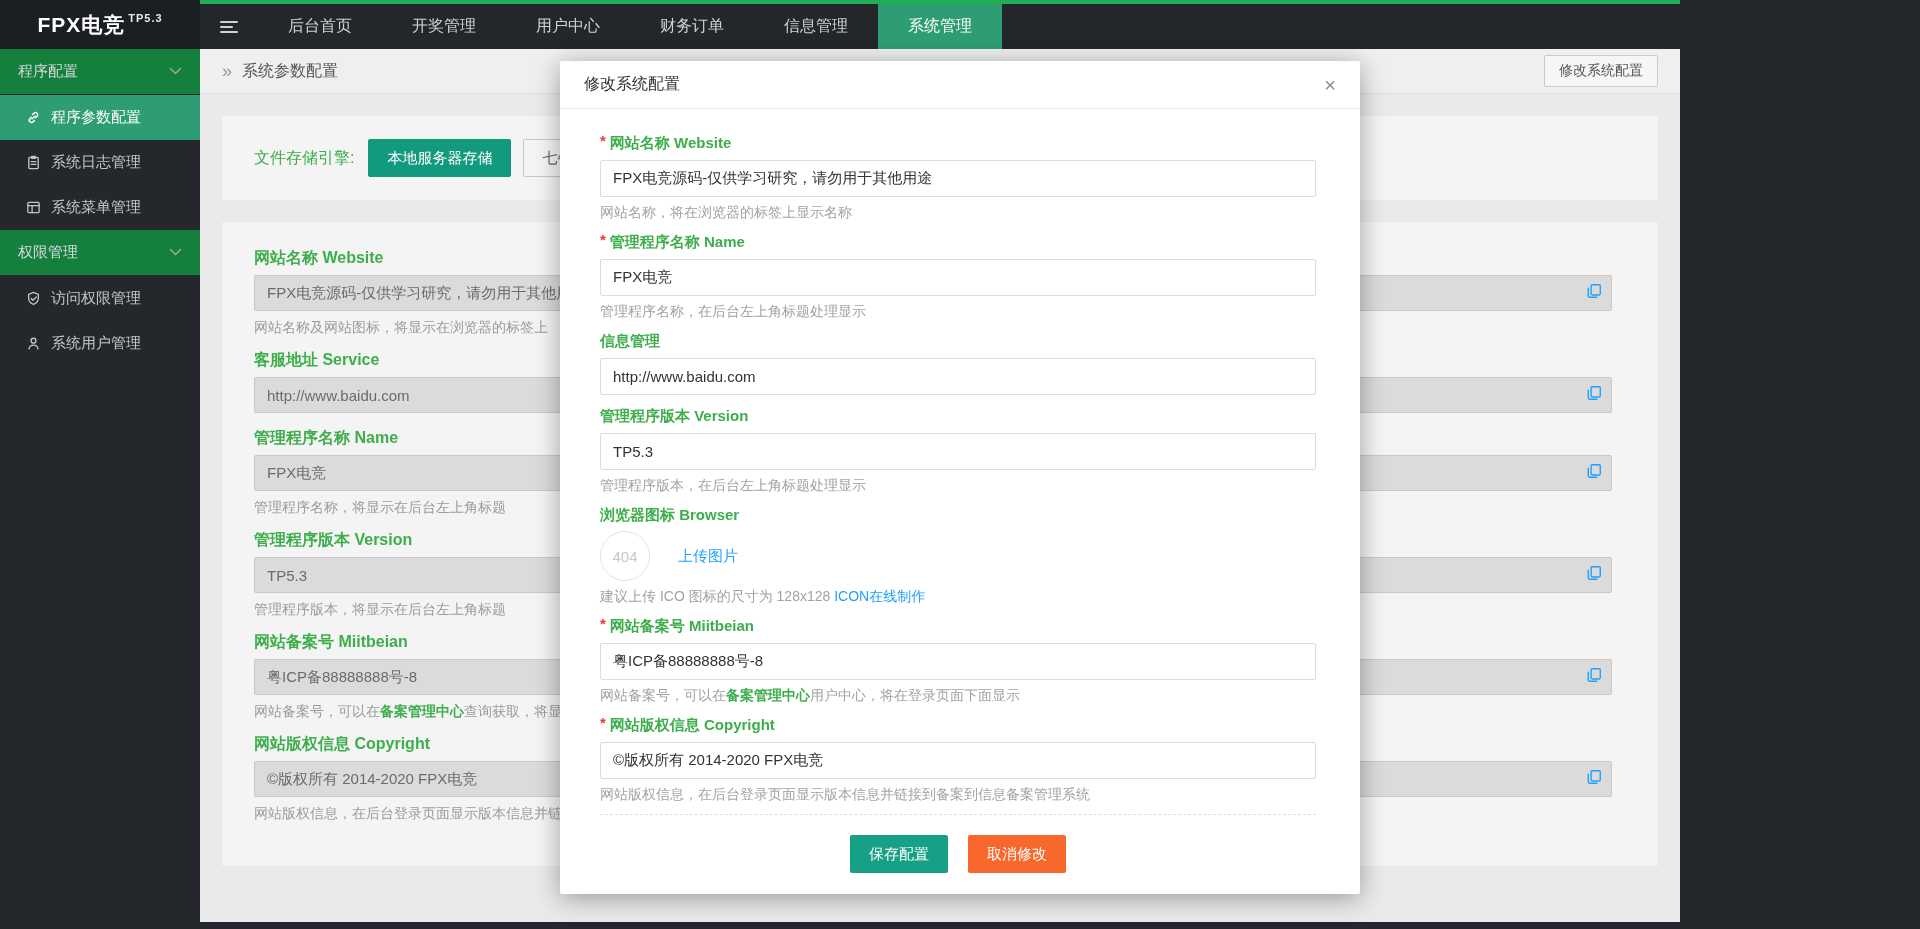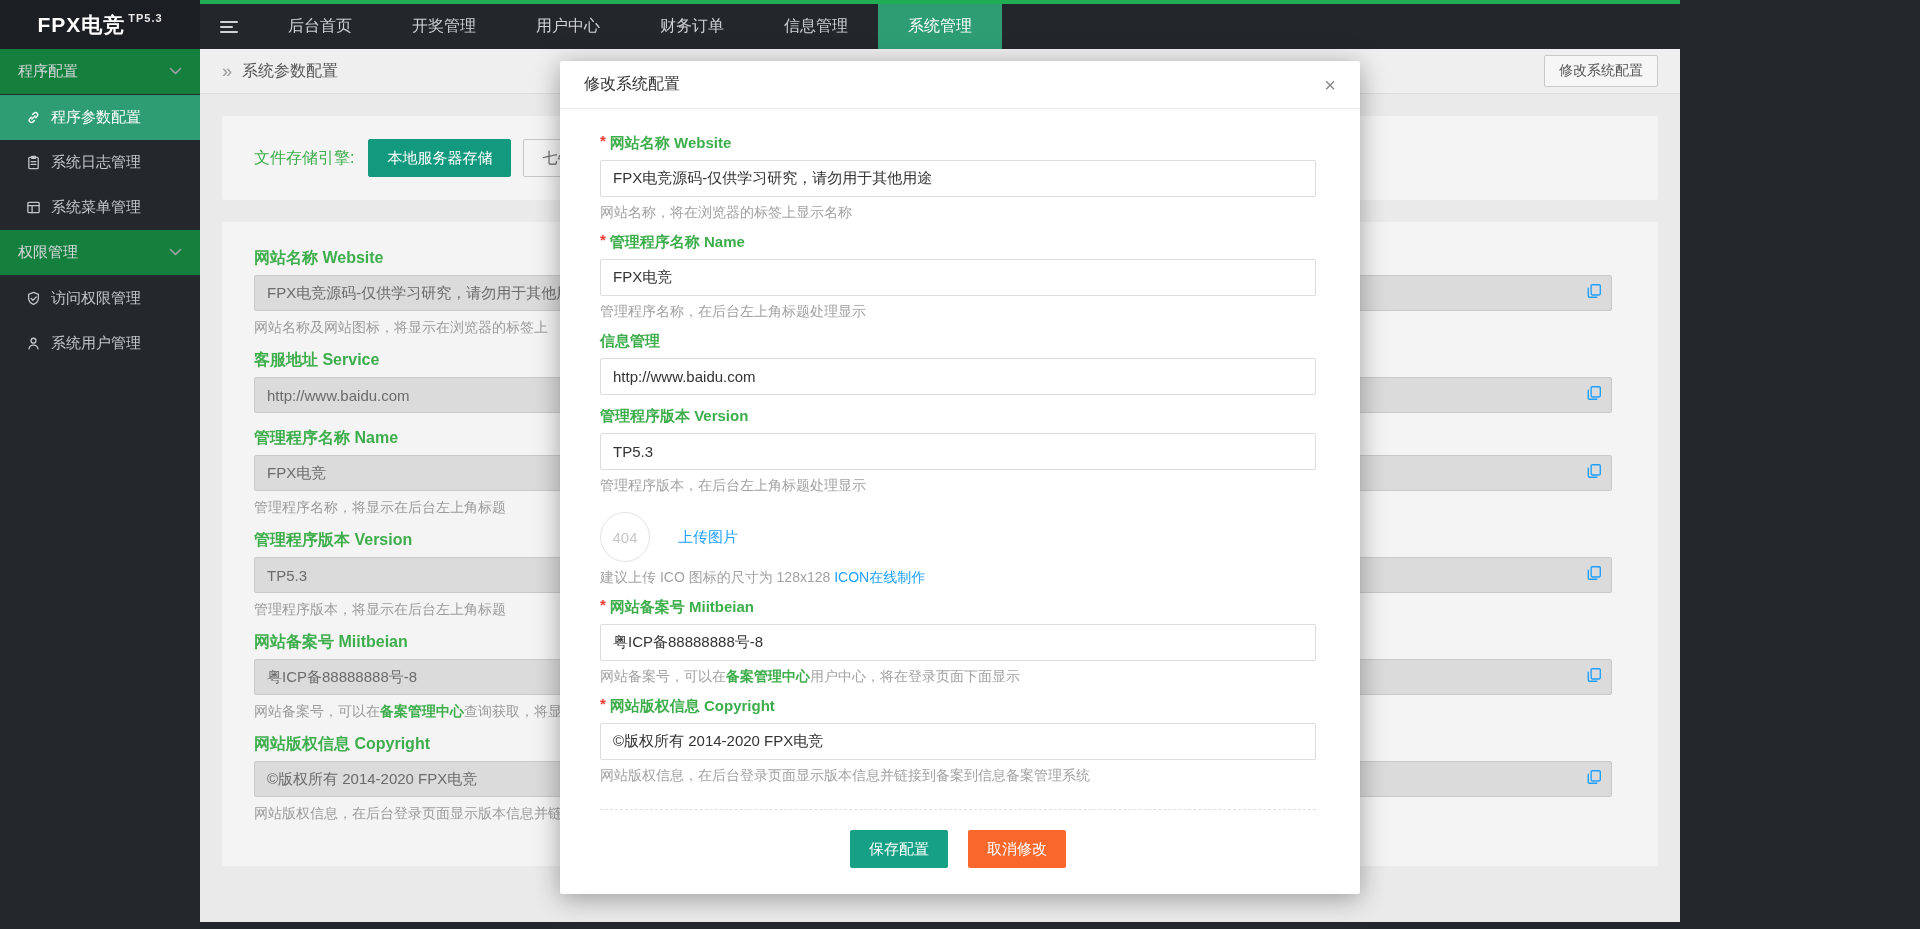--- a/index.html
+++ b/index.html
@@ -325,20 +325,23 @@
 
       <div class="m-field">
         <div class="m-label-row">
           <span class="m-label">管理程序版本 Version</span>
         </div>
         <input class="m-input" value="TP5.3" style="">
         <div class="m-help">管理程序版本，在后台左上角标题处理显示</div>
       </div>
 
       <div class="m-field">
+        <div class="m-label-row">
+          <span class="m-label">浏览器图标 Browser</span>
+        </div>
         <div class="uploader-row">
           <div class="circle-404">404</div>
           <span class="upload-link">上传图片</span>
         </div>
         <div class="m-help"><span>建议上传 ICO 图标的尺寸为 128x128 </span><span class="link-blue">ICON在线制作</span></div>
       </div>
 
       <div class="m-field">
         <div class="m-label-row">
           <span class="req-star">*</span>

